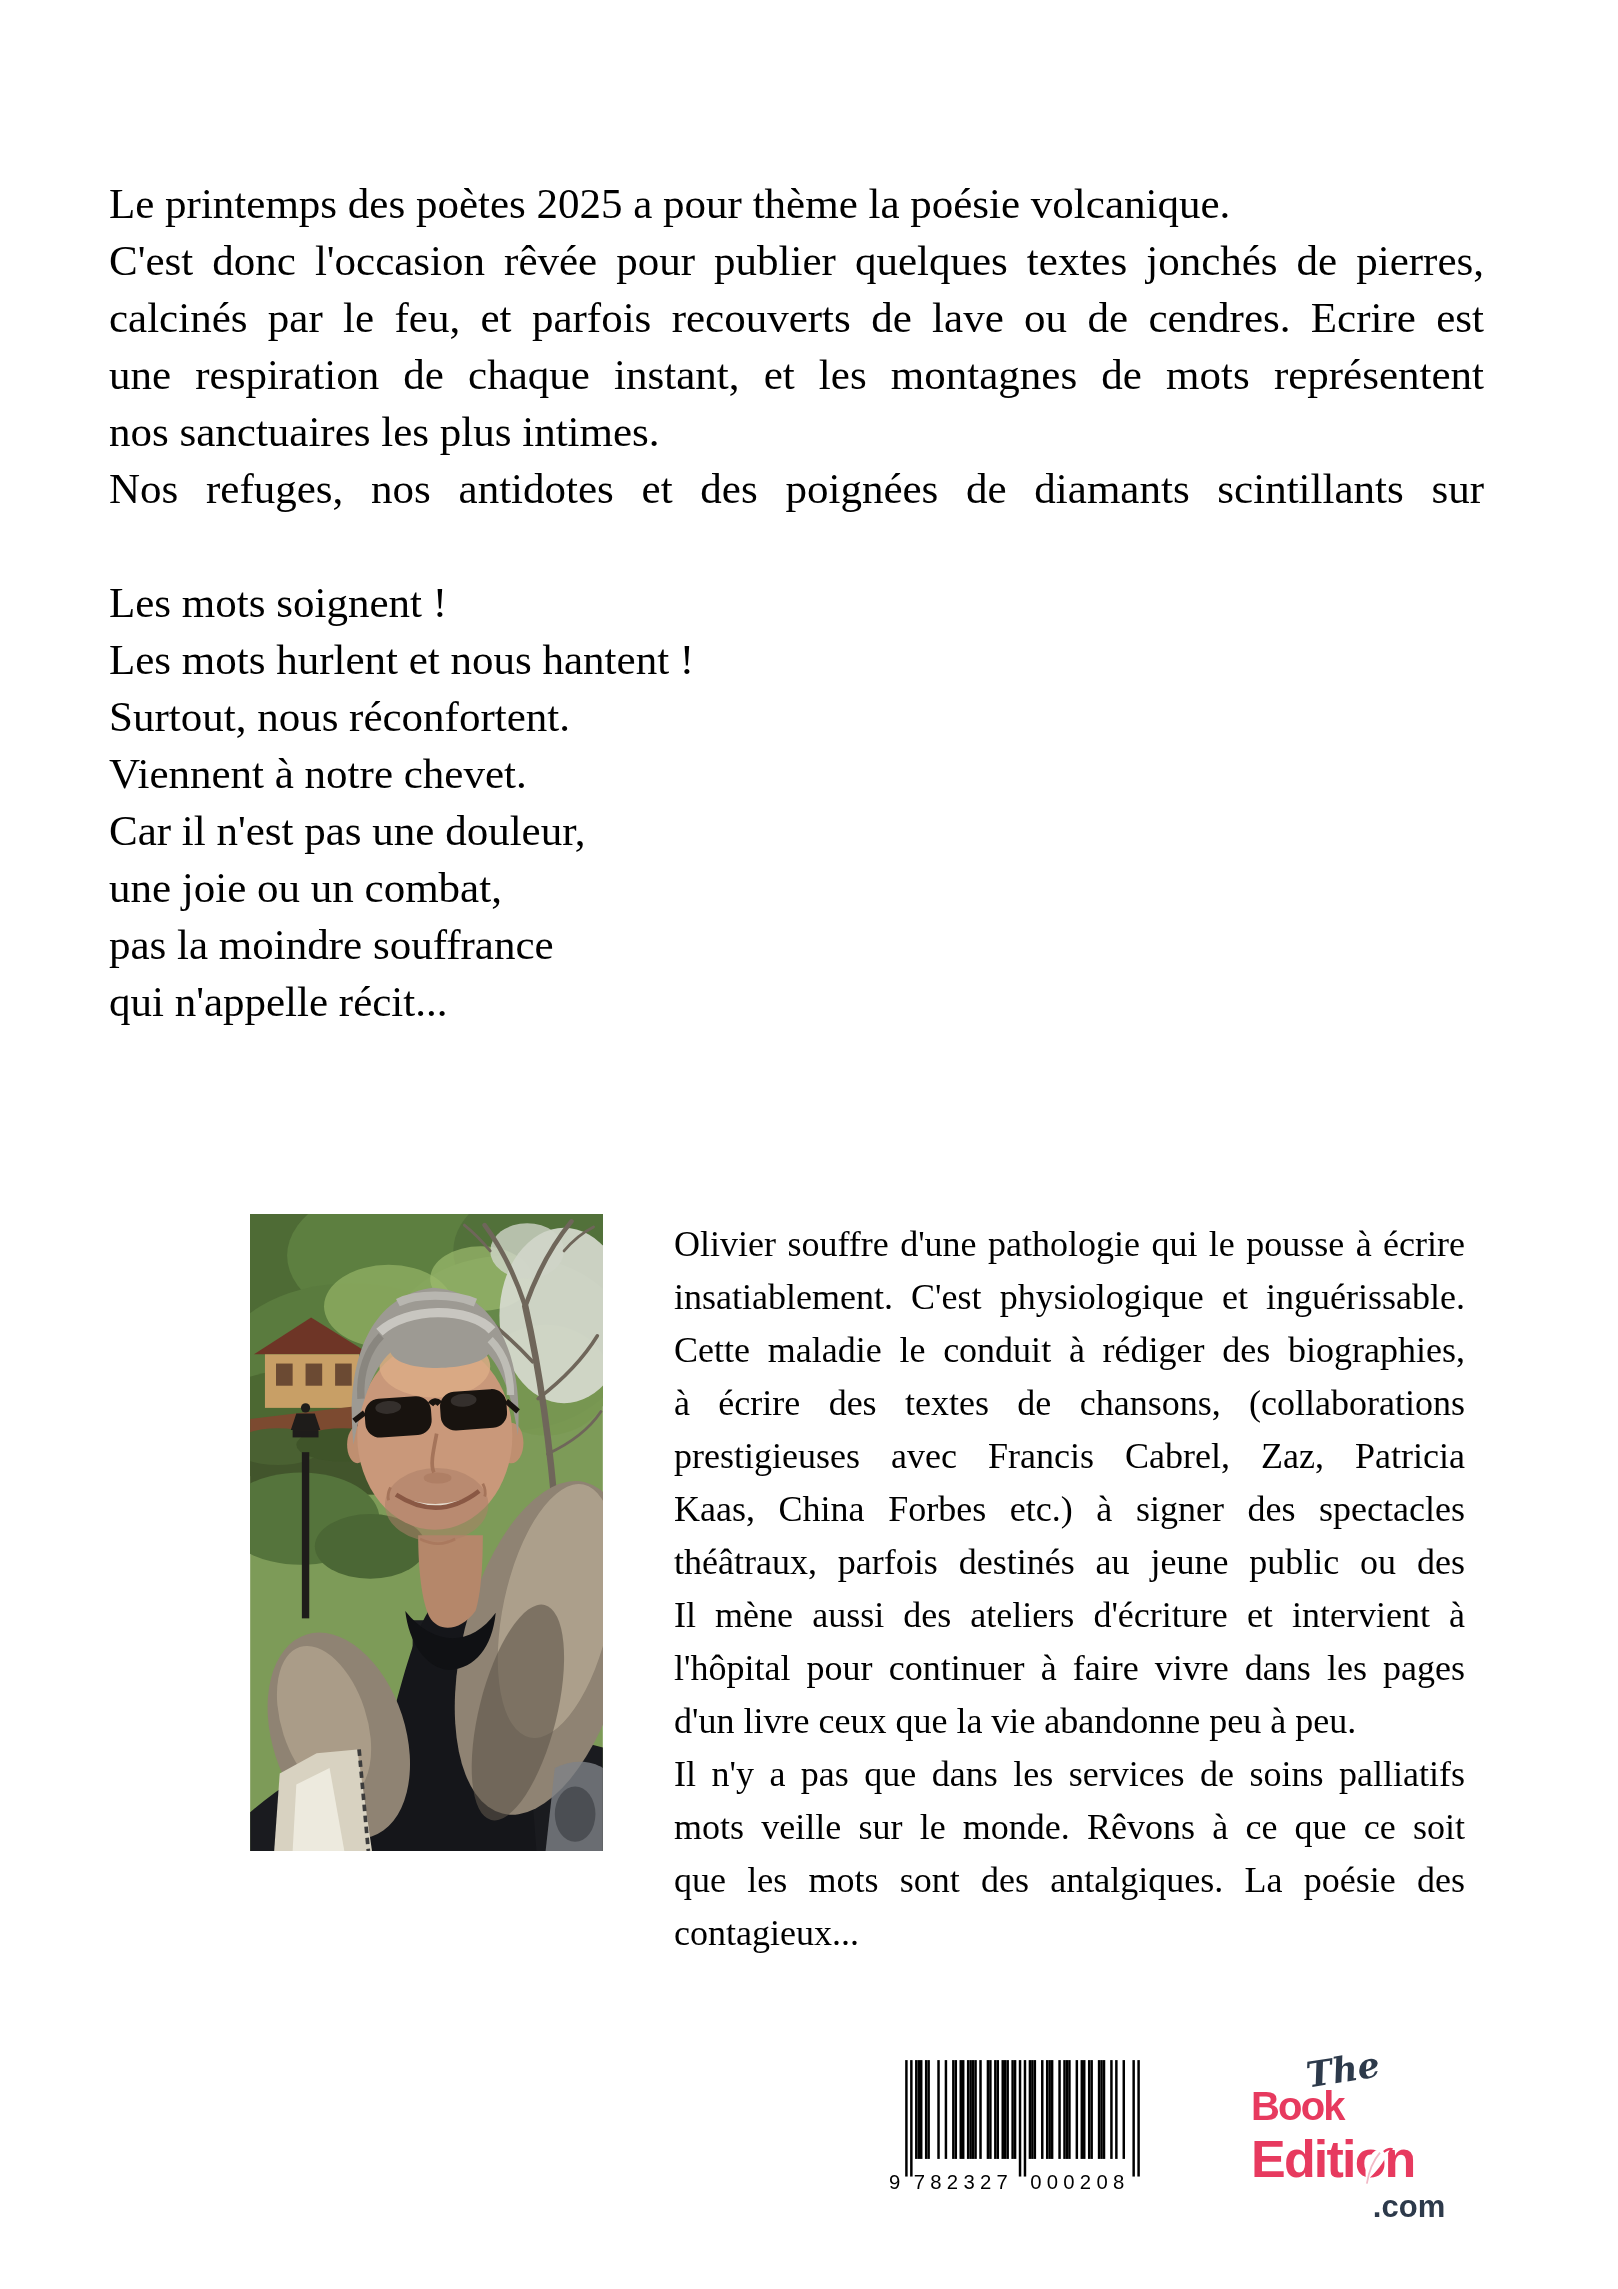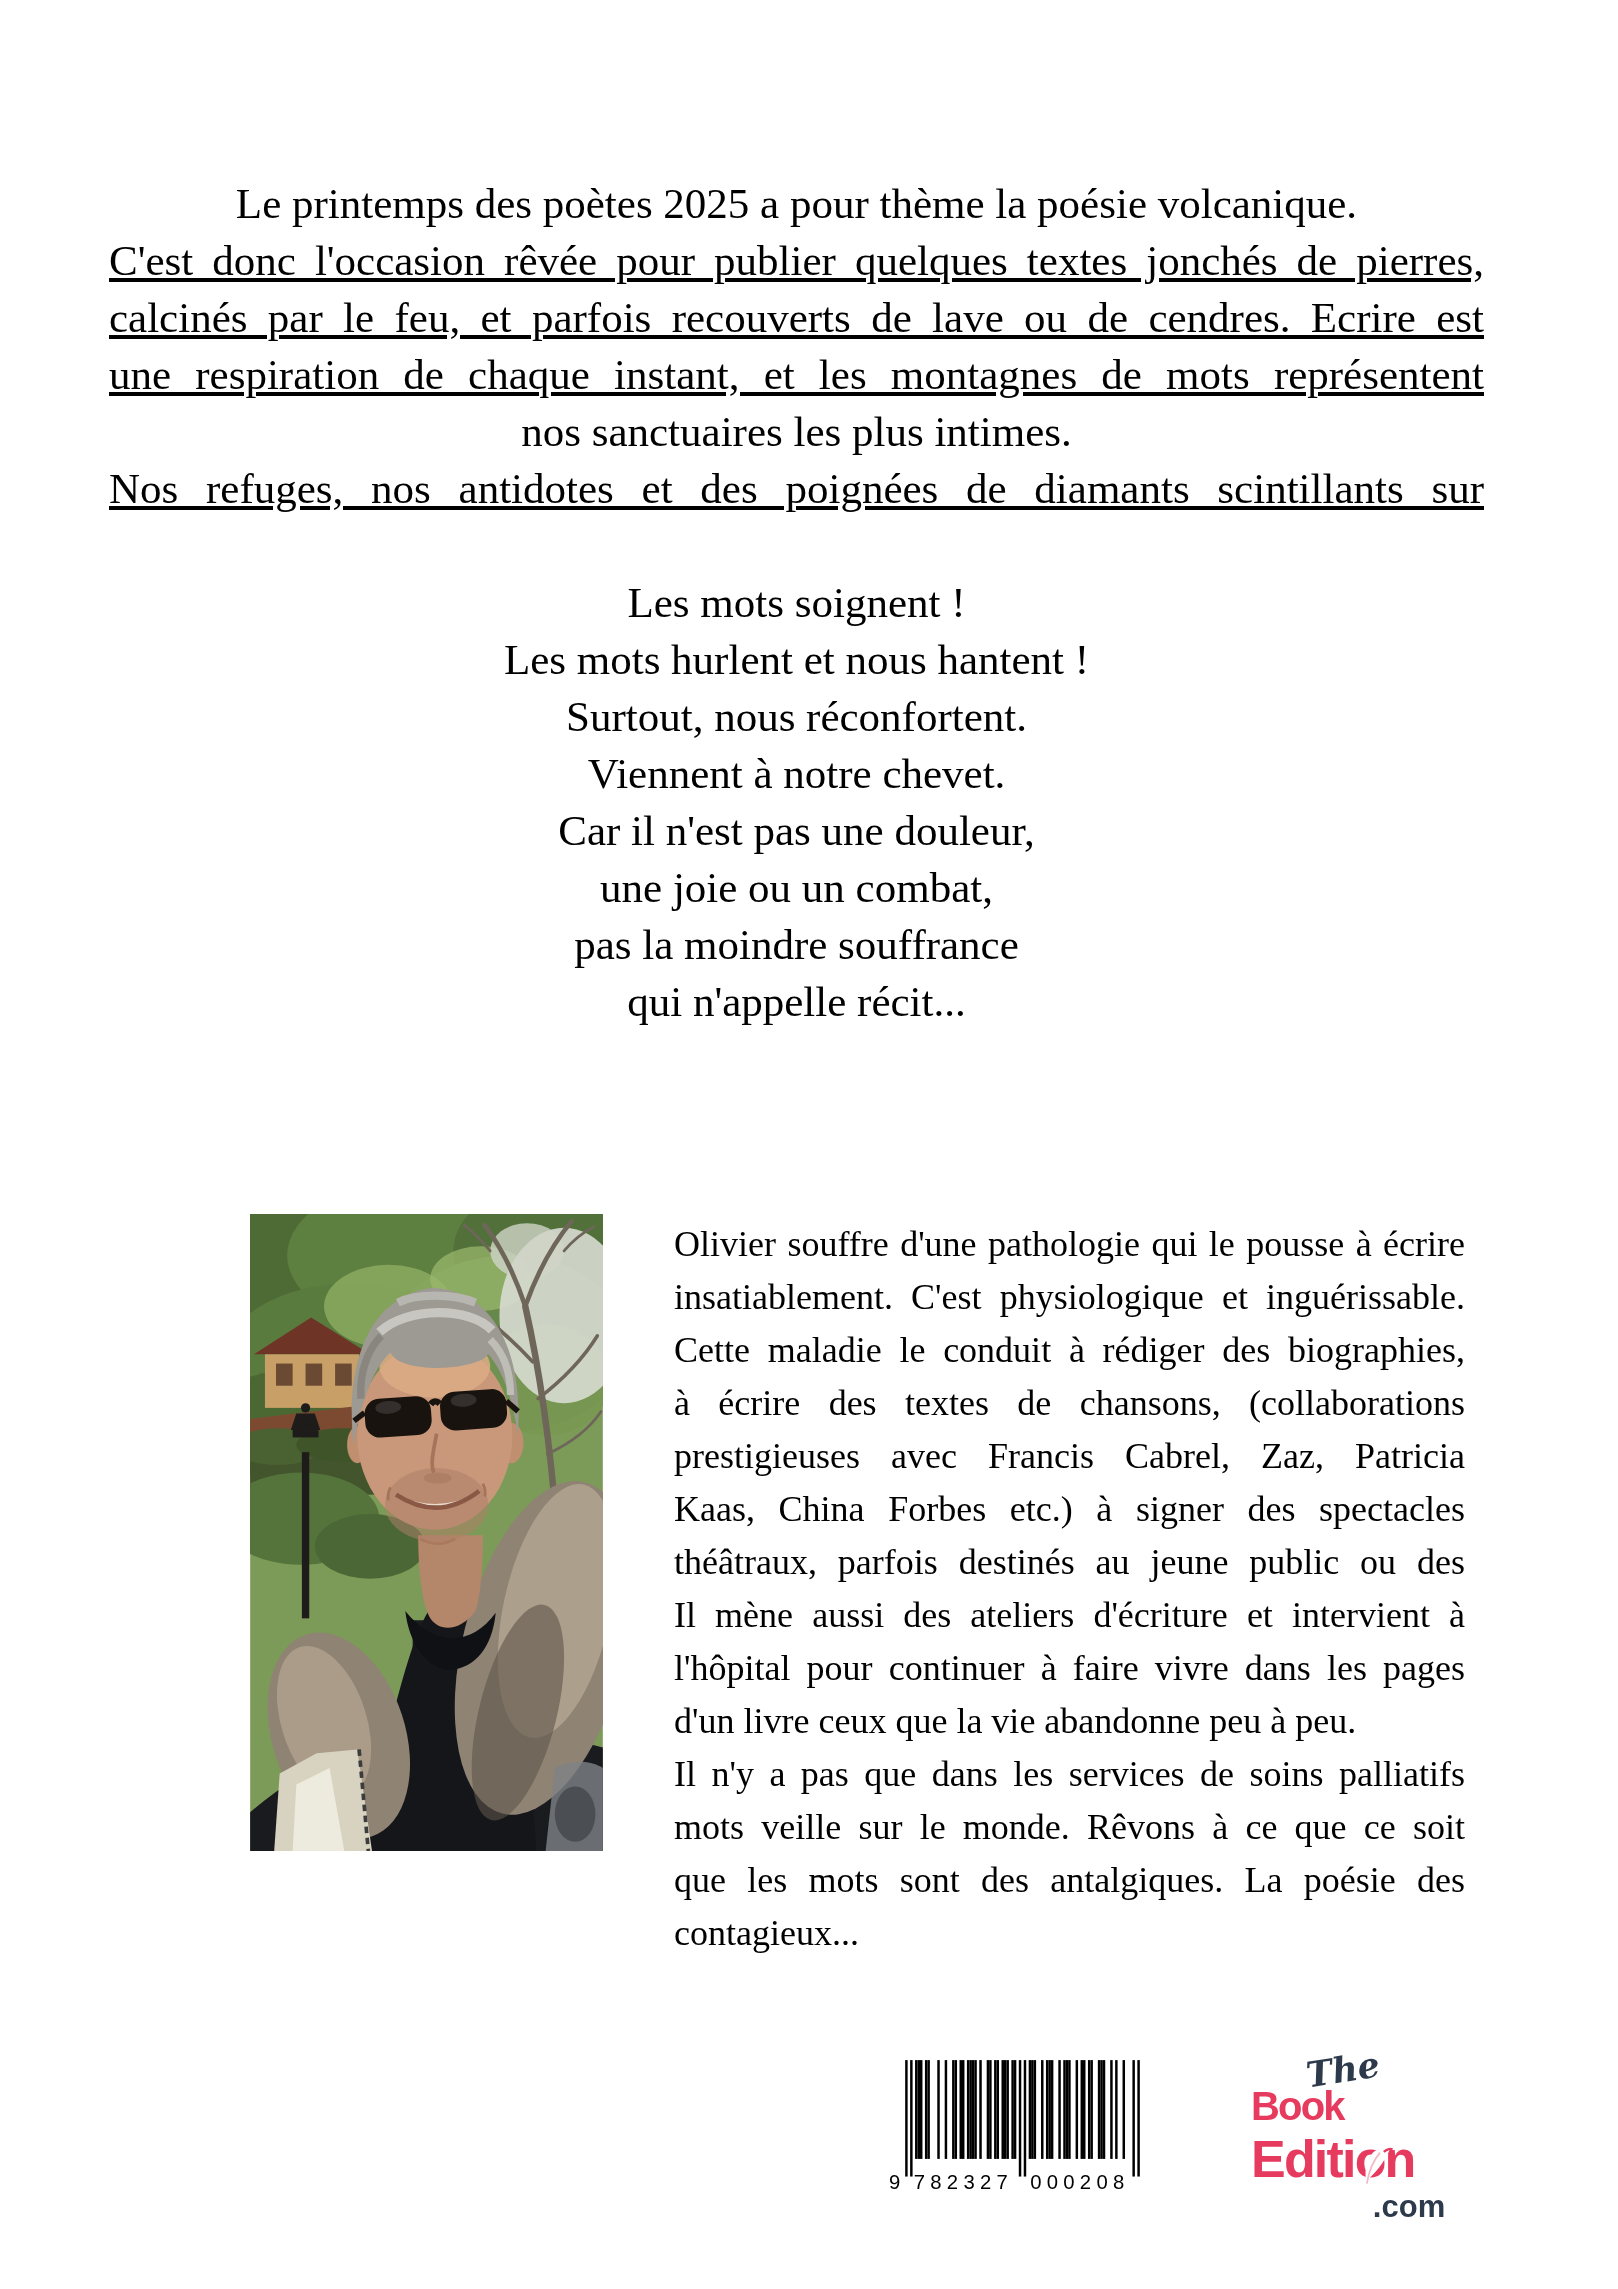--- a/index.html
+++ b/index.html
@@ -3,22 +3,22 @@
 <meta charset="utf-8">
 <title>Book back cover</title>
 <style>
   html,body{margin:0;padding:0;background:#fff;}
   .page{position:relative;width:1619px;height:2290px;background:#ffffff;
         font-family:"Liberation Serif", serif;color:#000;overflow:hidden;}
 
   
   .textblock{position:absolute;}
   #intro-poem{left:109px;top:175px;width:1375px;}
-  #intro-poem .tline{height:57px;line-height:57px;font-size:43px;white-space:nowrap;text-align:center;}
-  #intro-poem .tline.just{white-space:normal;text-align:justify;text-align-last:justify;text-decoration:underline;}
+  #intro-poem .tline{height:57px;line-height:57px;font-size:43px;white-space:nowrap;}
+  #intro-poem .tline.just{white-space:normal;text-align:justify;text-align-last:justify;}
   .spacer{height:57px;}
 
   #bio{left:674px;top:1215px;width:791px;}
   #bio .tline{height:47px;line-height:47px;font-size:36px;white-space:nowrap;margin-top:6px;}
   #bio .tline.just{white-space:normal;text-align:justify;text-align-last:justify;}
 
   
   .photo{position:absolute;left:250px;top:1214px;width:353px;height:637px;}
   .photo svg{display:block;width:100%;height:100%;}
 

